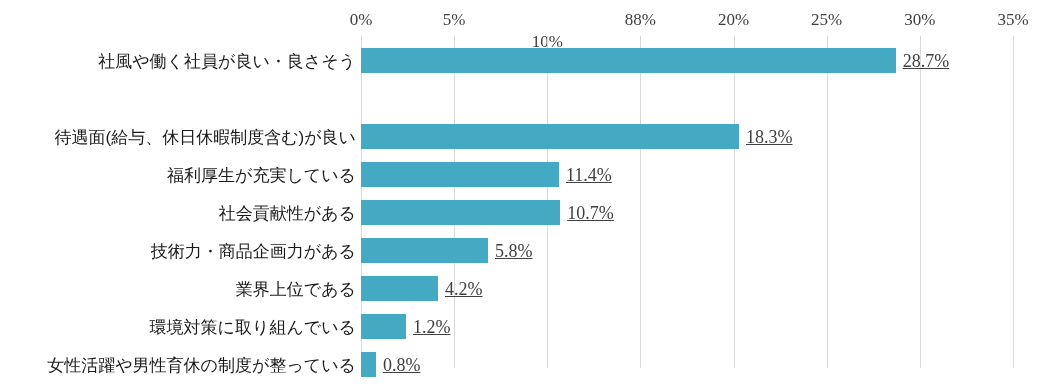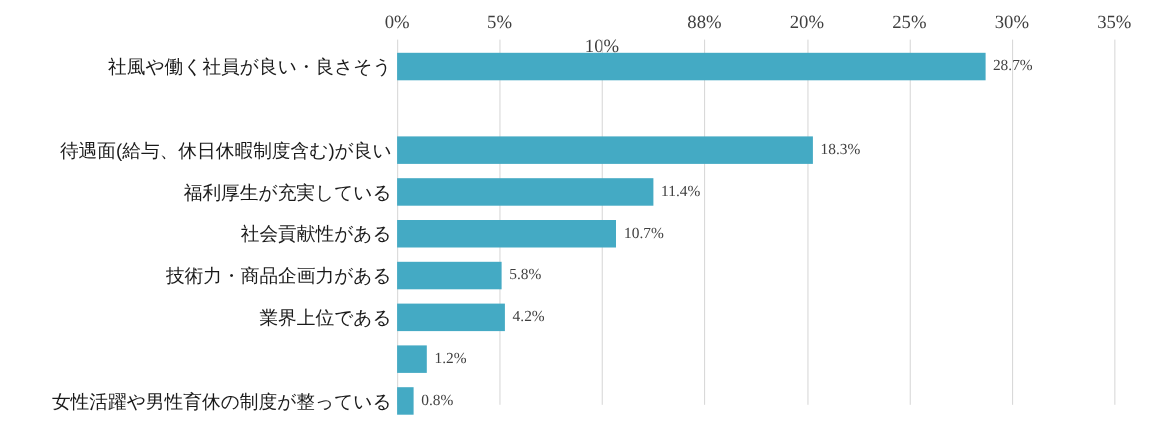--- a/index.html
+++ b/index.html
@@ -92,24 +92,25 @@
     height: 25px;
     background: #44aac4;
   }
   .value-label {
     position: absolute;
     top: 50%;
     transform: translateY(-50%);
     left: 100%;
     margin-left: 7px;
     font-family: "Liberation Serif", "DejaVu Serif", serif;
-    font-size: 14px;
+    font-size: 18px;
     color: #3f3f3f;
     white-space: nowrap;
     line-height: 20px;
+    text-decoration: underline;
   }
 </style>
 </head>
 <body>
 
 <div id="chart-root">
 
   <div id="x-axis-labels">
       <span class="x-tick-label" style="left: 361px;">0%</span>
       <span class="x-tick-label" style="left: 454.143px;">5%</span>
@@ -142,48 +143,49 @@
       </div>
       <div class="row" style="top: 88px;">
         <div class="cat-label">待遇面(給与、休日休暇制度含む)が良い</div>
         <div class="bar-wrap" style="width: 378px;">
           <div class="bar" style="background: rgb(68, 170, 196);"></div>
           <span class="value-label">18.3%</span>
         </div>
       </div>
       <div class="row" style="top: 126px;">
         <div class="cat-label">福利厚生が充実している</div>
-        <div class="bar-wrap" style="width: 233px;">
+        <div class="bar-wrap" style="width: 198px;">
           <div class="bar" style="background: rgb(68, 170, 196);"></div>
           <span class="value-label">11.4%</span>
         </div>
       </div>
       <div class="row" style="top: 164px;">
         <div class="cat-label">社会貢献性がある</div>
         <div class="bar-wrap" style="width: 199.326px;">
           <div class="bar" style="background: rgb(68, 170, 196);"></div>
           <span class="value-label">10.7%</span>
         </div>
       </div>
       <div class="row" style="top: 202px;">
         <div class="cat-label">技術力・商品企画力がある</div>
-        <div class="bar-wrap" style="width: 95px; text-align: right;">
+        <div class="bar-wrap" style="width: 127px; text-align: right;">
           <div class="bar" style="background: rgb(68, 170, 196);"></div>
           <span class="value-label">5.8%</span>
         </div>
       </div>
       <div class="row" style="top: 240px;">
         <div class="cat-label">業界上位である</div>
-        <div class="bar-wrap" style="width: 98px;">
+        <div class="bar-wrap" style="width: 77px;">
           <div class="bar" style="background: rgb(68, 170, 196);"></div>
           <span class="value-label">4.2%</span>
         </div>
       </div>
       <div class="row" style="top: 278px;">
-        <div class="bar-wrap" style="width: 27px;">
+        <div class="cat-label">環境対策に取り組んでいる</div>
+        <div class="bar-wrap" style="width: 45px;">
           <div class="bar" style="background: rgb(68, 170, 196);"></div>
           <span class="value-label">1.2%</span>
         </div>
       </div>
       <div class="row" style="top: 316px;">
         <div class="cat-label">女性活躍や男性育休の制度が整っている</div>
         <div class="bar-wrap" style="width: 14.9029px;">
           <div class="bar" style="background: rgb(68, 170, 196);"></div>
           <span class="value-label">0.8%</span>
         </div>

